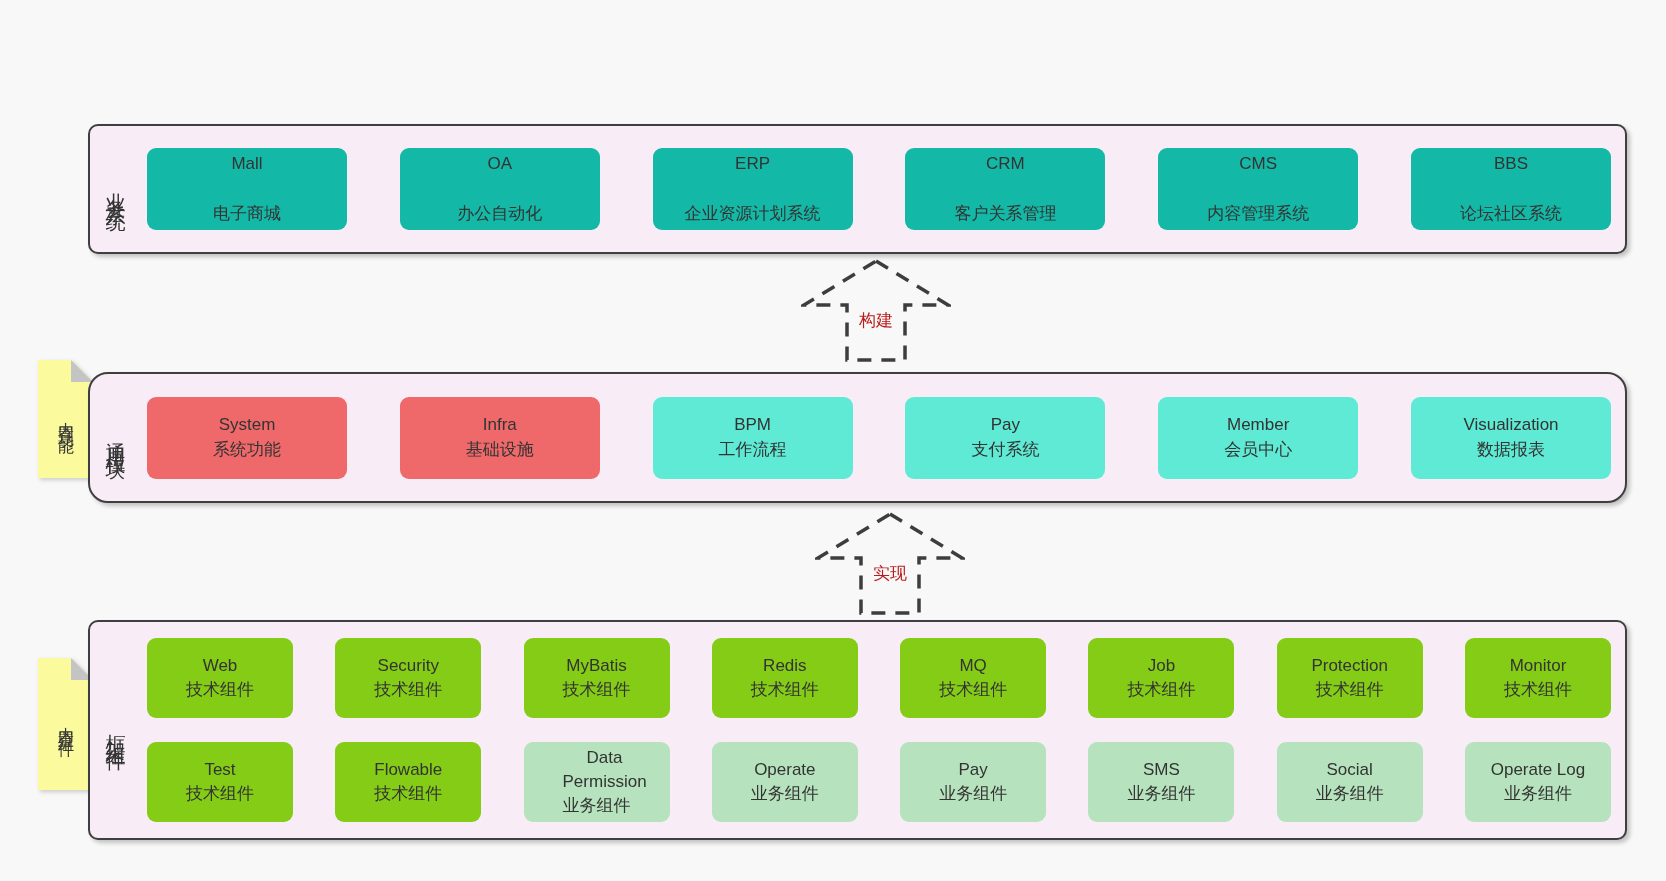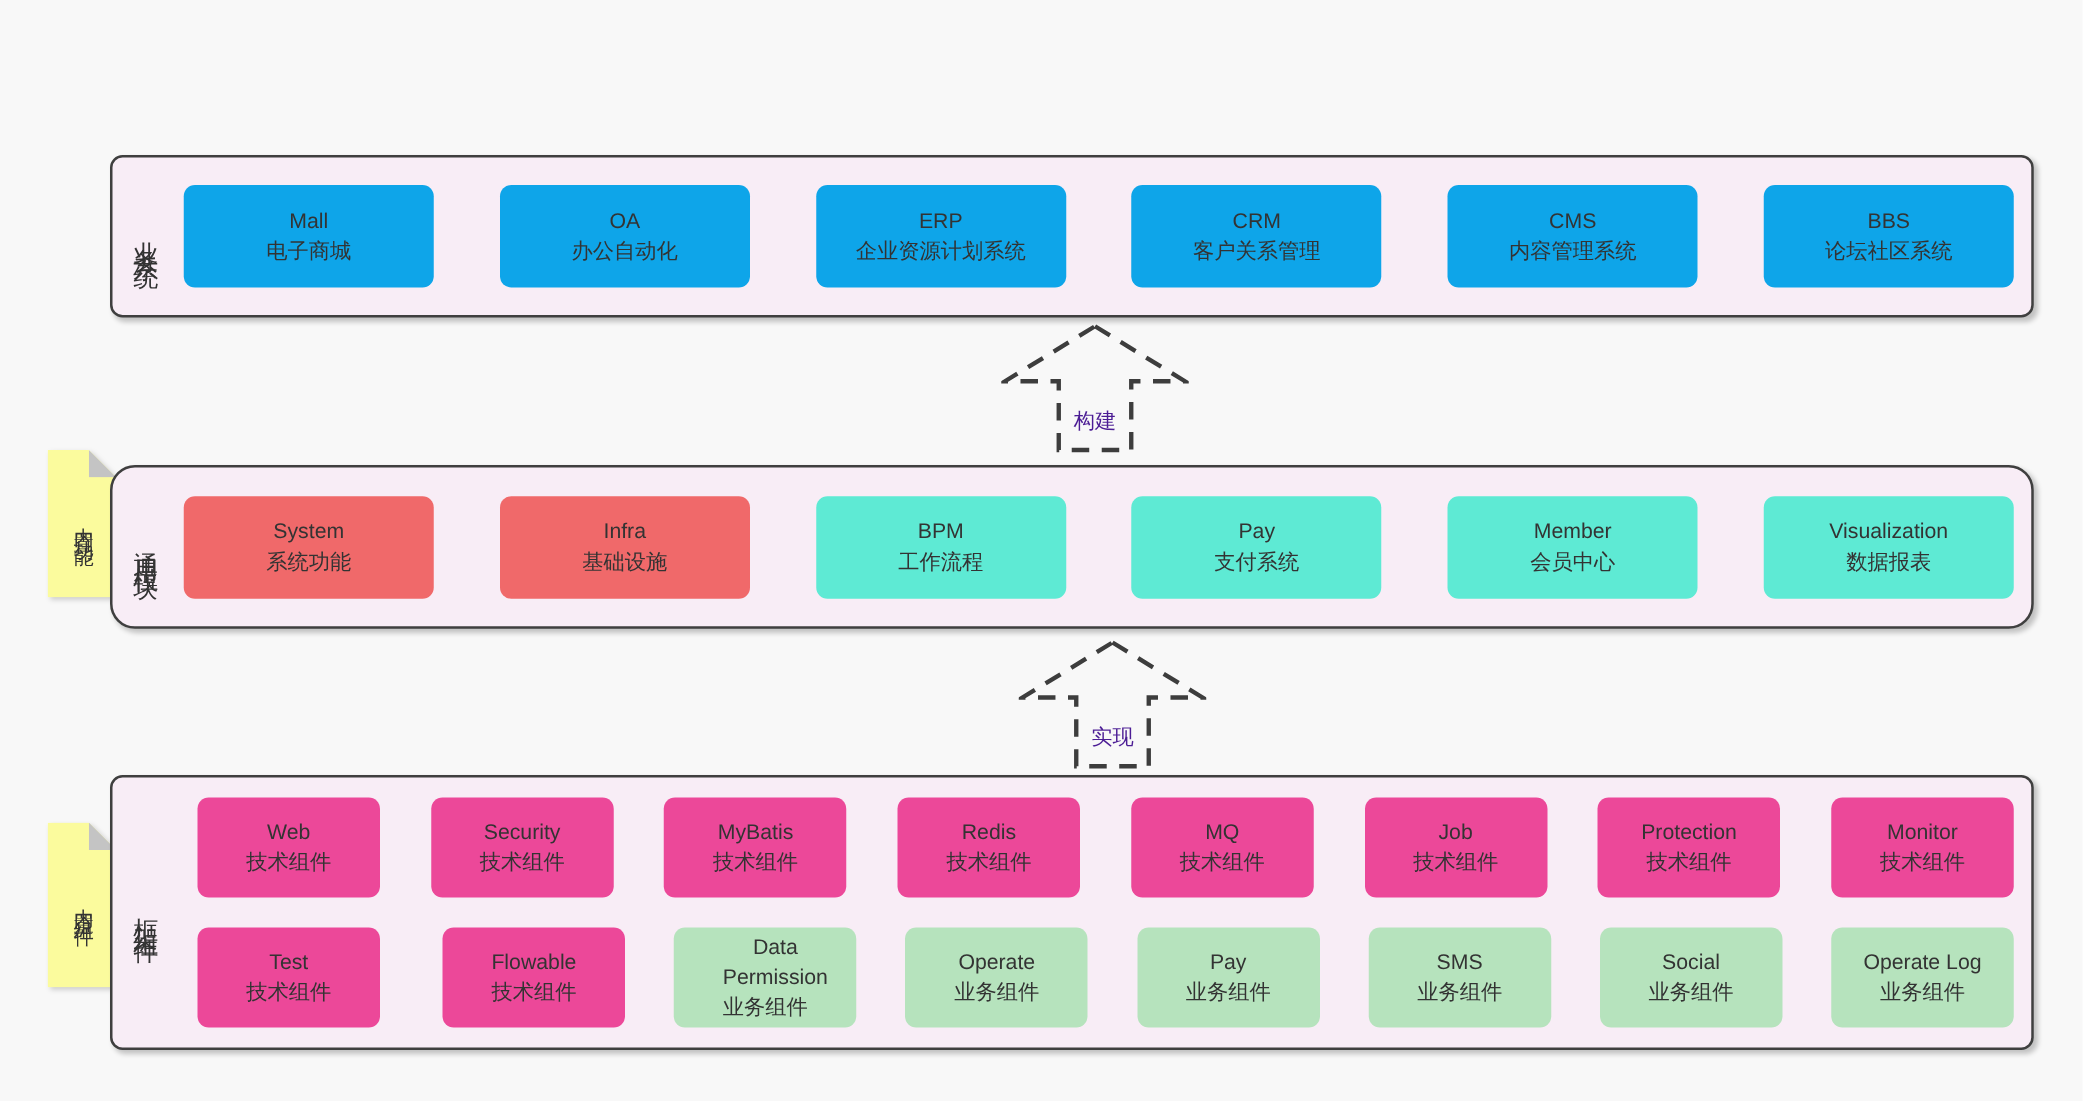--- a/index.html
+++ b/index.html
@@ -49,38 +49,38 @@
   .box{
     border-radius:9px;
     display:flex;flex-direction:column;
     justify-content:center;align-items:center;
     text-align:center;
     font-size:17px;line-height:1.42;
     box-sizing:border-box;padding:4px 6px;
   }
   .box-wide{width:200px;height:82px;}
   .box-small{width:146px;height:80px;}
-  .blue{background:#0ea5e9;}
+  .blue{background:#14b8a6;justify-content:space-between;}
   .red{background:#f0696a;}
   .pink{background:#5eead4;}
-  .green{background:#ec4899;margin-left:11px;}
+  .green{background:#84cc16;}
   .lightgreen{background:#b6e3bd;}
   .box .t.narrow{max-width:86px;margin-left:16px;}
 
   
   .arrow{
     position:absolute;width:150px;height:104px;z-index:2;
   }
   .arrow svg{display:block;width:150px;height:104px;}
   .arrow-label{
     position:absolute;left:50%;top:50px;
     transform:translateX(-50%);
     background:#f8f8f8;
     padding:0 3px;
-    font-size:17px;color:#4c1d95;white-space:nowrap;margin-top:16px;
+    font-size:17px;color:#b91c1c;white-space:nowrap;
   }
   #arrow-build{left:801px;top:259px;}
   #arrow-impl{left:815px;top:512px;}
 
   
   .sticky{
     position:absolute;left:38px;width:55px;z-index:0;
     filter:drop-shadow(2px 2px 2px rgba(0,0,0,0.18));
   }
   #sticky-functions{top:360px;height:118px;}

